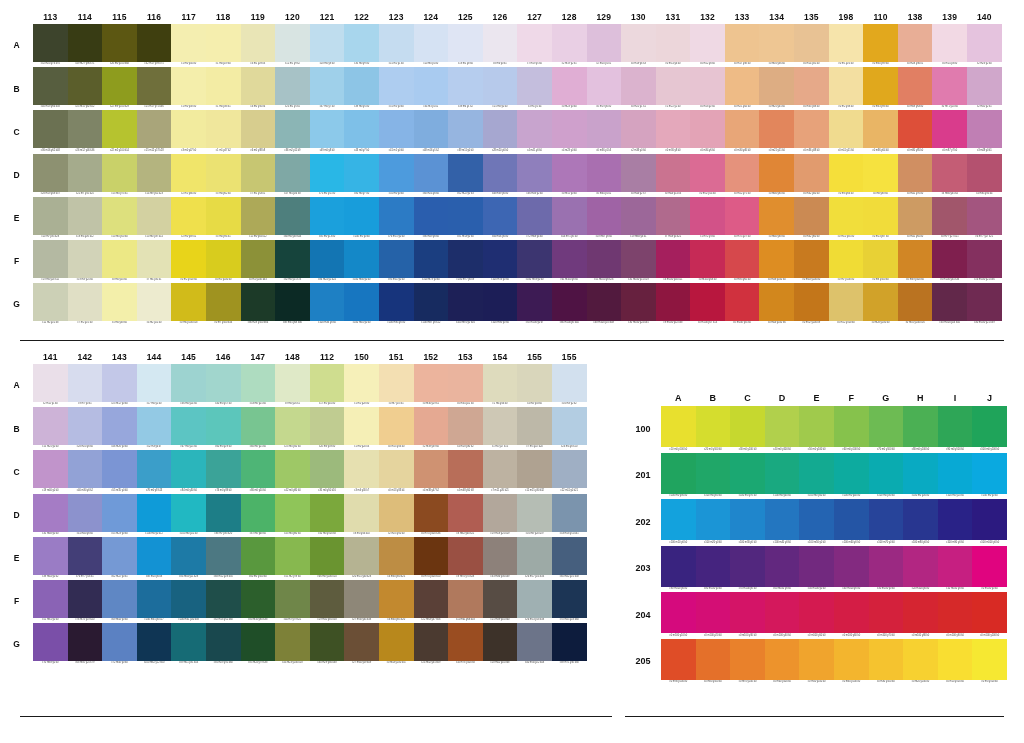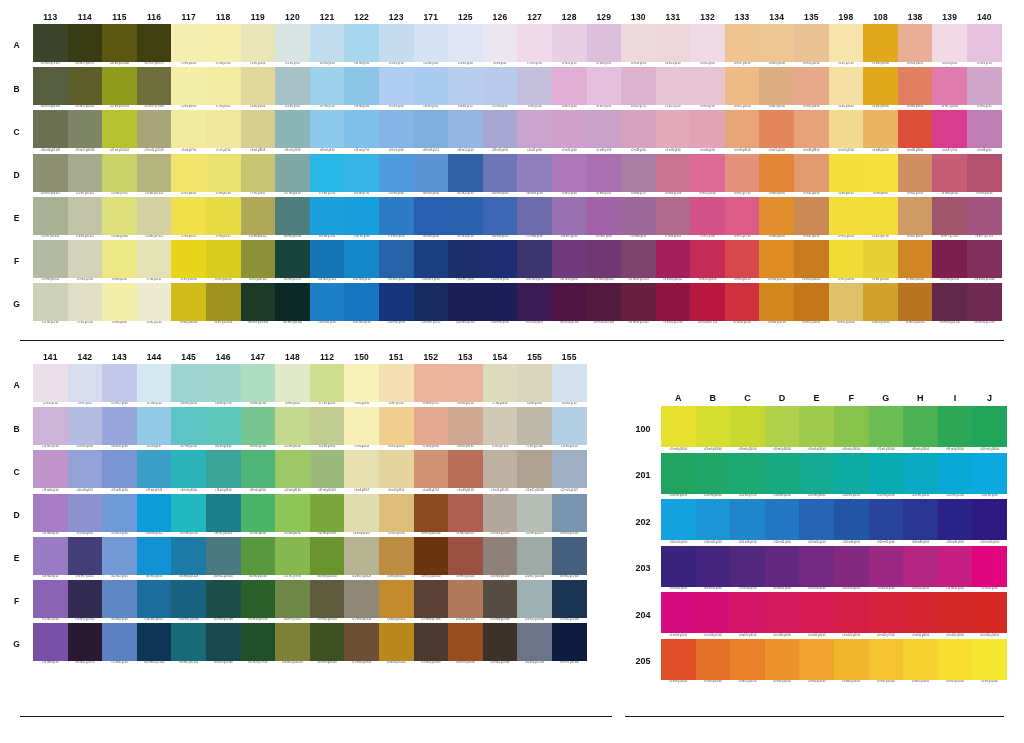--- a/index.html
+++ b/index.html
@@ -110,34 +110,34 @@
         <div class="col-head">114</div>
         <div class="col-head">115</div>
         <div class="col-head">116</div>
         <div class="col-head">117</div>
         <div class="col-head">118</div>
         <div class="col-head">119</div>
         <div class="col-head">120</div>
         <div class="col-head">121</div>
         <div class="col-head">122</div>
         <div class="col-head">123</div>
-        <div class="col-head">171</div>
+        <div class="col-head">124</div>
         <div class="col-head">125</div>
         <div class="col-head">126</div>
         <div class="col-head">127</div>
         <div class="col-head">128</div>
         <div class="col-head">129</div>
         <div class="col-head">130</div>
         <div class="col-head">131</div>
         <div class="col-head">132</div>
         <div class="col-head">133</div>
         <div class="col-head">134</div>
         <div class="col-head">135</div>
         <div class="col-head">198</div>
-        <div class="col-head">108</div>
+        <div class="col-head">110</div>
         <div class="col-head">138</div>
         <div class="col-head">139</div>
         <div class="col-head">140</div>
         <div class="row-head">A</div>
         <div class="cell">
           <div class="swatch" style="background: rgb(61, 68, 44);"></div>
           <div class="swlabel">c32 m20 y74 k70</div>
         </div>
         <div class="cell">
           <div class="swatch" style="background: rgb(56, 60, 20);"></div>

